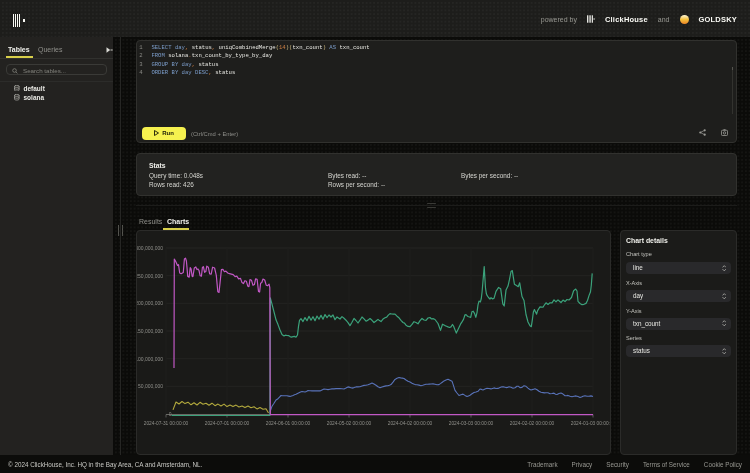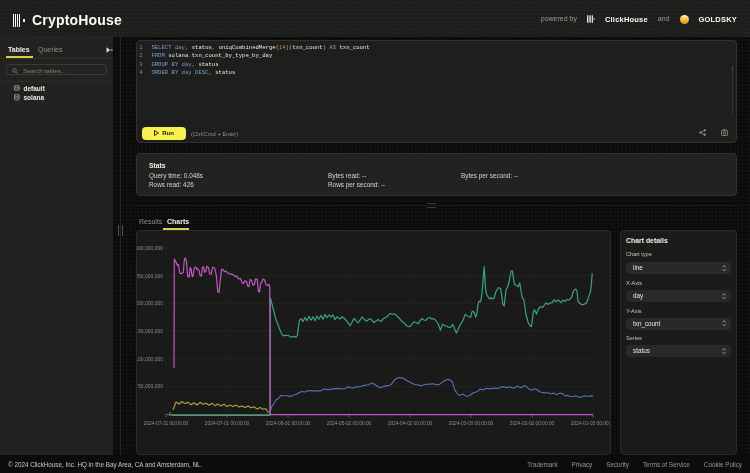--- a/index.html
+++ b/index.html
@@ -1,21 +1,21 @@
 <!DOCTYPE html>
 <html><head><meta charset="utf-8">
 <style>
 *{margin:0;padding:0;box-sizing:border-box}
 html,body{width:750px;height:473px;overflow:hidden;background:#0b0b09;font-family:"Liberation Sans",sans-serif}
 .dots{background-image:radial-gradient(#262624 0.5px, transparent 0.75px);background-size:3.75px 3.75px;background-position:1px 1px}
 #header{position:absolute;left:0;top:0;width:750px;height:37px;background:#1d1d1b;}
 #header .hd{position:absolute;inset:0;background-image:radial-gradient(#343432 0.5px, transparent 0.75px);background-size:3.75px 3.75px;background-position:1px 1px}
 .chlogo{display:inline-block;position:relative}
 #title{position:absolute;left:32px;top:12px;font-size:14px;font-weight:700;color:#fafaf5;letter-spacing:.2px}
-#powered{position:absolute;right:13px;top:14.5px;font-size:7px;color:#989892;display:flex;gap:10px}
+#powered{position:absolute;right:13px;top:14.5px;font-size:7px;color:#989892;display:flex;align-items:center;gap:10px}
 #powered b{color:#fafaf5;font-size:7.5px;font-weight:700;letter-spacing:.2px}
 #sidebar{position:absolute;left:0;top:37px;width:113px;height:418px;background:#232220}
 .stab{position:absolute;top:9px;font-size:7px}
 #sideline{position:absolute;left:0;top:20.8px;width:113px;height:1px;background:#31312e}
 #search{position:absolute;left:6px;top:27px;width:101px;height:11px;border:1px solid #3a3a37;border-radius:4px;background:#232220}
 #search span{position:absolute;left:16px;top:2.2px;font-size:6.2px;color:#84847e}
 #sdiv2{position:absolute;left:0;top:43.5px;width:113px;height:1px;background:#2c2c2a}
 .dbrow{position:absolute;left:14px;font-size:6.5px;font-weight:700;color:#eaeae5;display:flex;align-items:center;gap:4px}
 #footer{position:absolute;left:0;top:455px;width:750px;height:18px;background:#0c0c0a}
 #footer .fl{position:absolute;left:8px;top:6px;font-size:6.3px;color:#c9c9c4}
@@ -45,21 +45,20 @@
 <body>
 <div id="header">
     <div class="hd"></div>
   <svg class="chlogo" shape-rendering="crispEdges" style="position:absolute;left:13px;top:13.5px" width="14" height="13" viewBox="0 0 14 13">
     <rect x="0" y="0" width="1" height="13" fill="#fafaf5"></rect>
       <rect x="2" y="0" width="1" height="13" fill="#fafaf5"></rect>
       <rect x="4" y="0" width="1" height="13" fill="#fafaf5"></rect>
       <rect x="6" y="0" width="1" height="13" fill="#fafaf5"></rect>
       <rect x="10" y="5" width="2" height="3" fill="#fafaf5"></rect>
   </svg>
-  <div id="title">CryptoHouse</div>
   <div id="powered">
       <span>powered by</span>
    <svg width="8" height="8" viewBox="0 0 14 13">
         <rect x="0" y="0" width="1.6" height="13" fill="#fafaf5"></rect>
         <rect x="2.9" y="0" width="1.6" height="13" fill="#fafaf5"></rect>
         <rect x="5.8" y="0" width="1.6" height="13" fill="#fafaf5"></rect>
         <rect x="8.7" y="0" width="1.6" height="13" fill="#fafaf5"></rect>
         <rect x="11.6" y="5.2" width="1.6" height="2.6" fill="#fafaf5"></rect>
       </svg>
    <b>ClickHouse</b>

